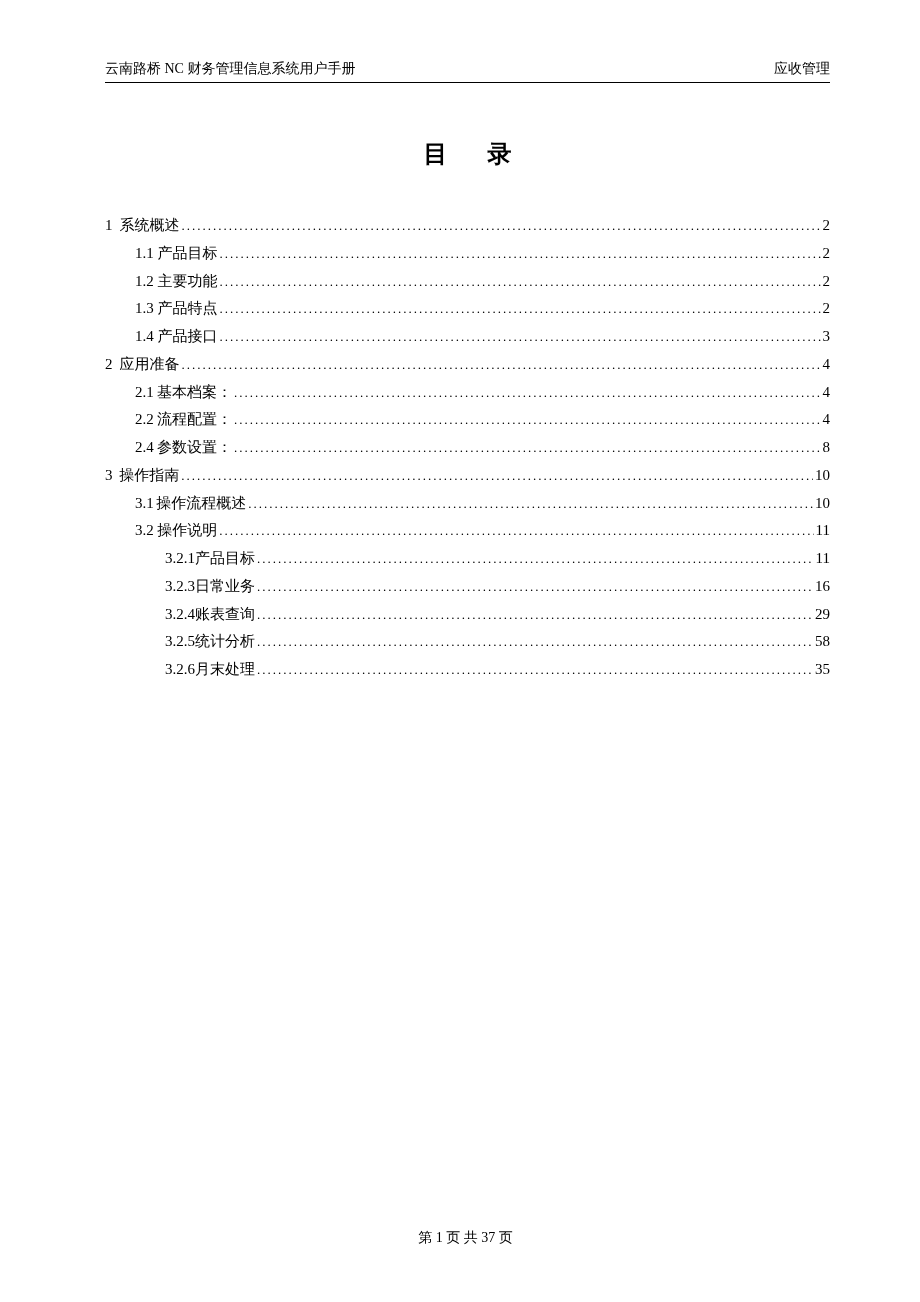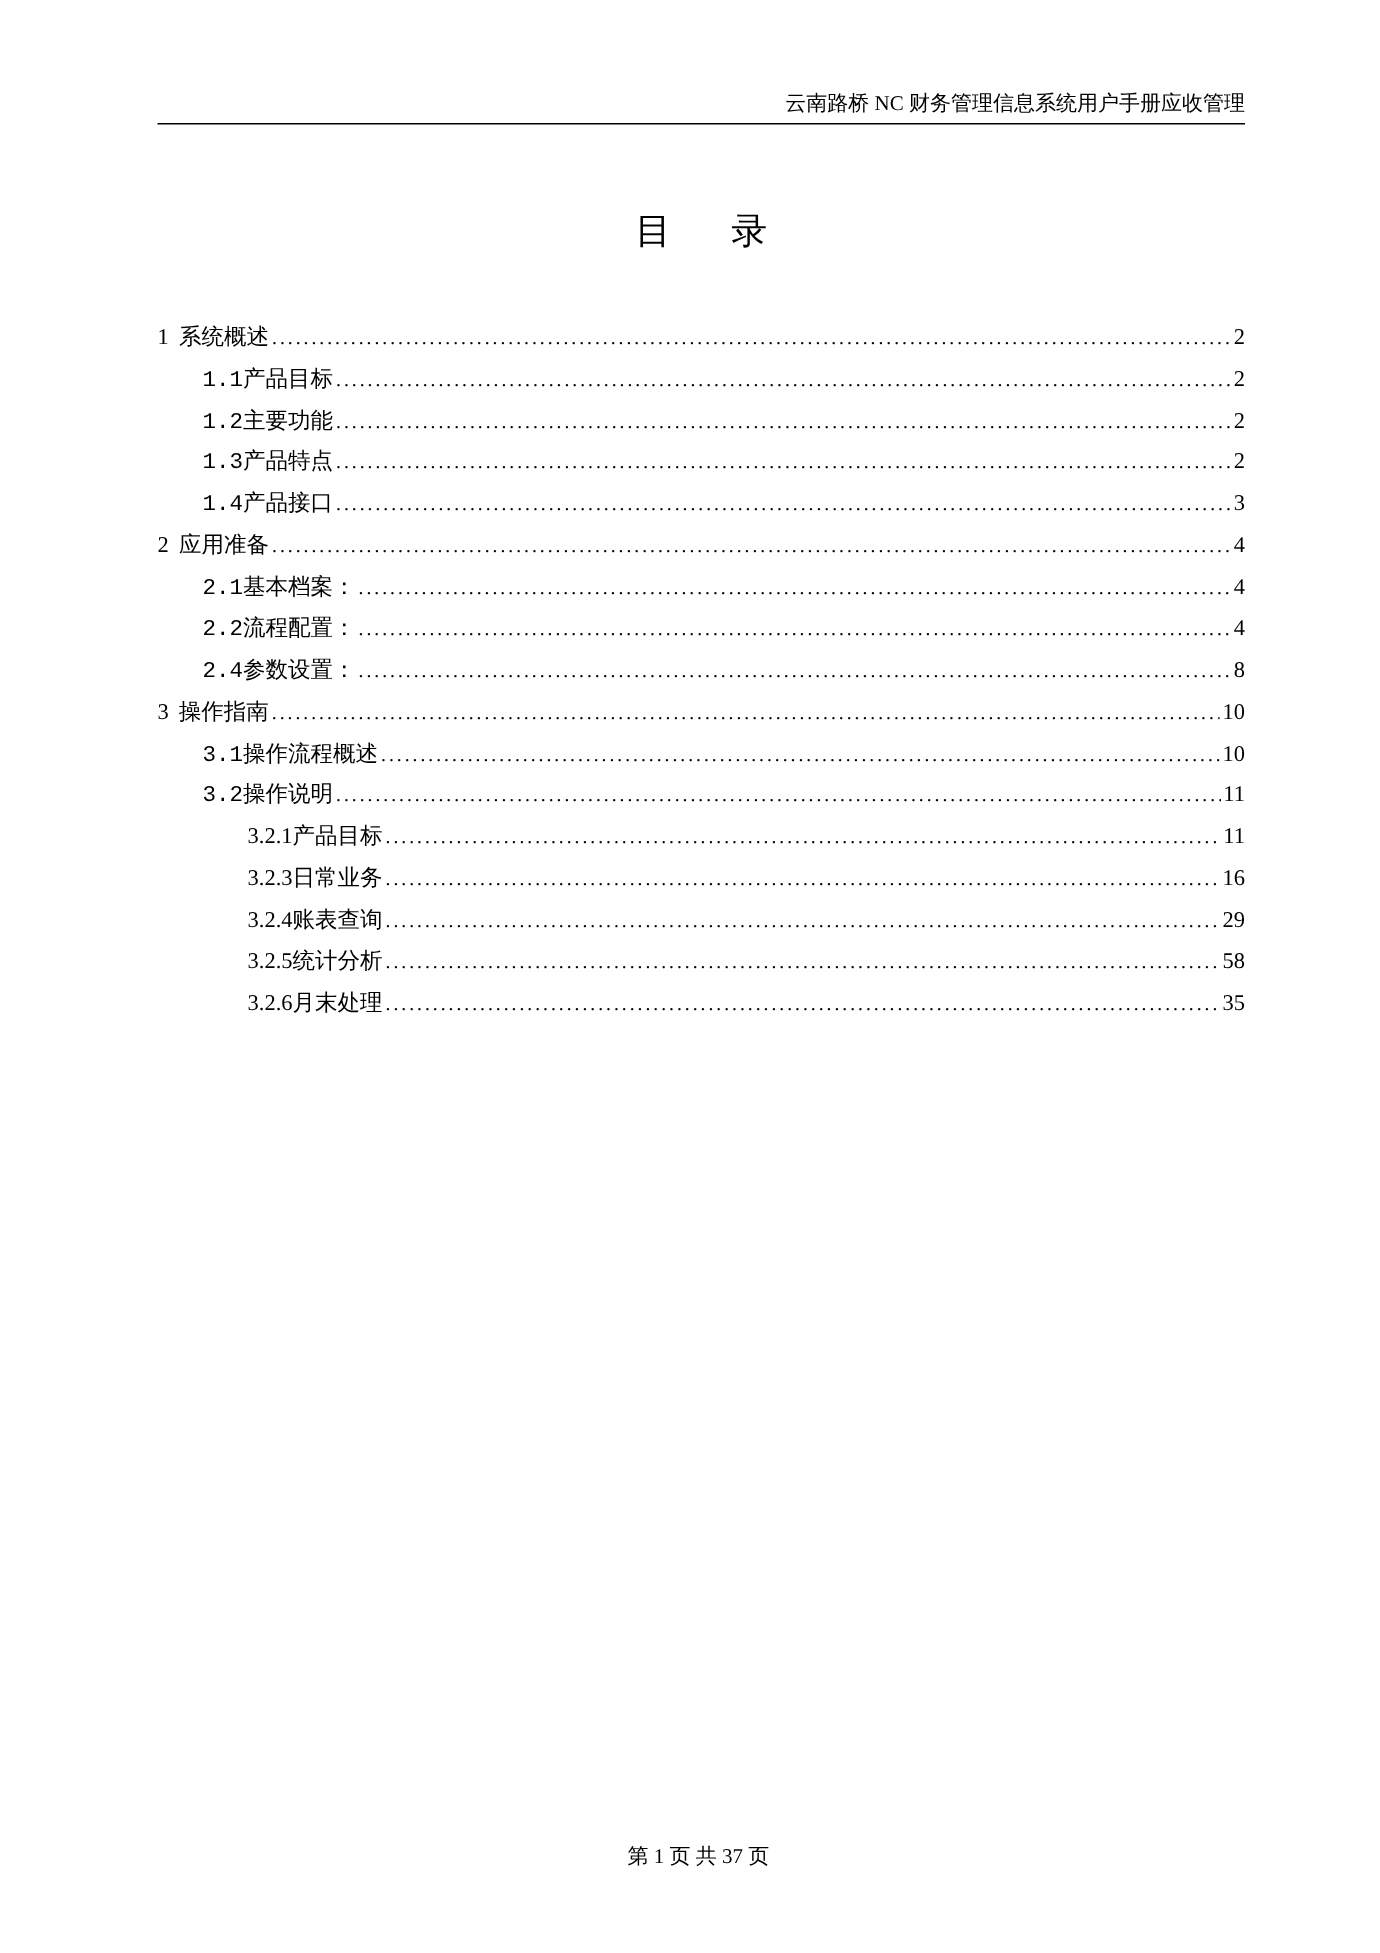--- a/index.html
+++ b/index.html
@@ -11,47 +11,47 @@
       color: #000;
     }
     .page {
       position: relative;
       width: 920px;
       height: 1302px;
       padding: 60px 90px 50px 105px;
     }
     .header-bar {
       display: flex;
-      justify-content: flex-end;
+      justify-content: space-between;
       align-items: baseline;
       border-bottom: 1px solid #000;
       padding-bottom: 4px;
       margin-bottom: 55px;
       font-size: 14px;
     }
     .page-title {
       text-align: center;
       font-size: 24px;
       letter-spacing: 40px;
       padding-left: 40px; 
       margin-bottom: 42px;
-      font-weight: normal;
+      font-weight: bold;
     }
     .toc { font-size: 15px; }
     .toc-row {
       display: flex;
       align-items: baseline;
       line-height: 1.85;
       white-space: nowrap;
     }
     .lvl1 { margin-left: 0; }
     .lvl2 { margin-left: 30px; }
     .lvl3 { margin-left: 60px; }
     .toc-num1 { display: inline-block; width: 30px; }
-    .toc-num2 { display: inline-block; width: 50px; font-family: Liberation Mono, monospace; }
+    .toc-num2 { display: inline-block; width: 50px; }
     .toc-num3 { display: inline-block; width: 70px; }
     .toc-label { }
     .toc-leader {
       flex: 1 1 auto;
       overflow: hidden;
       margin: 0 2px;
     }
     .toc-leader::after {
       content: "..............................................................................................................................................................................................................................................................";
       letter-spacing: 2px;

